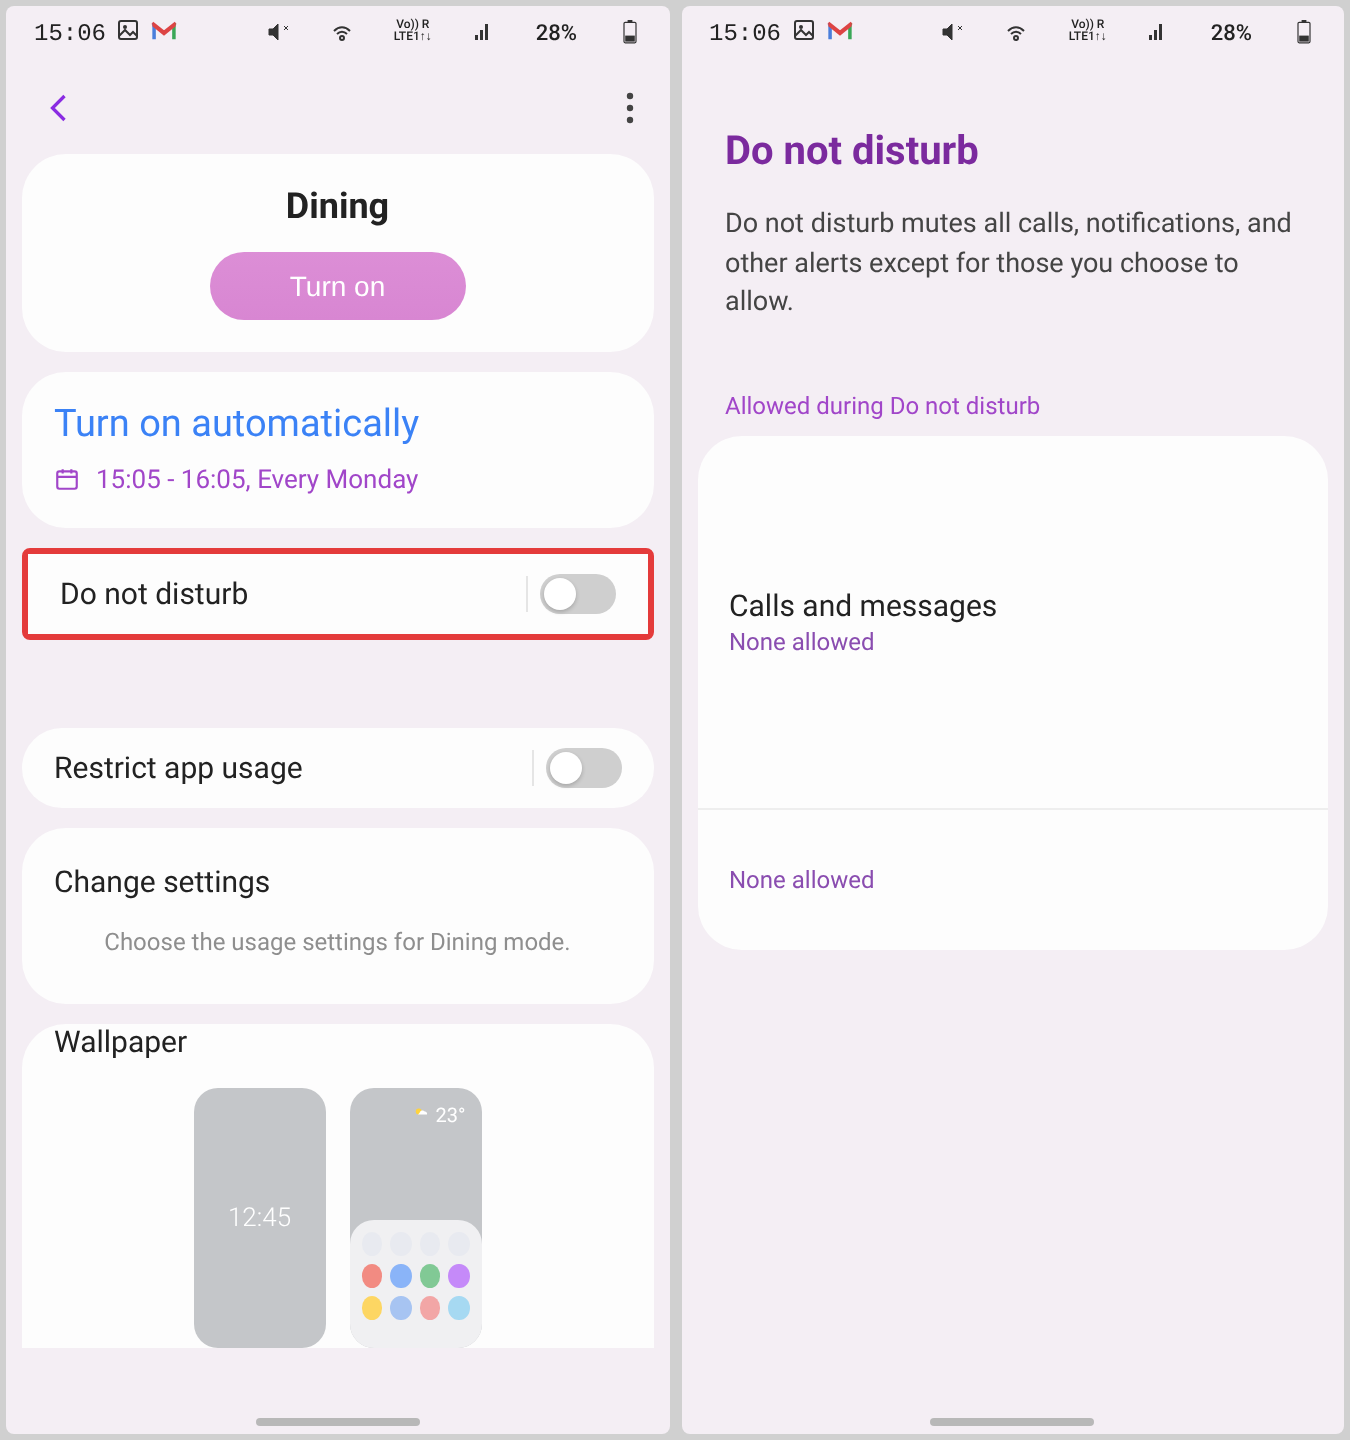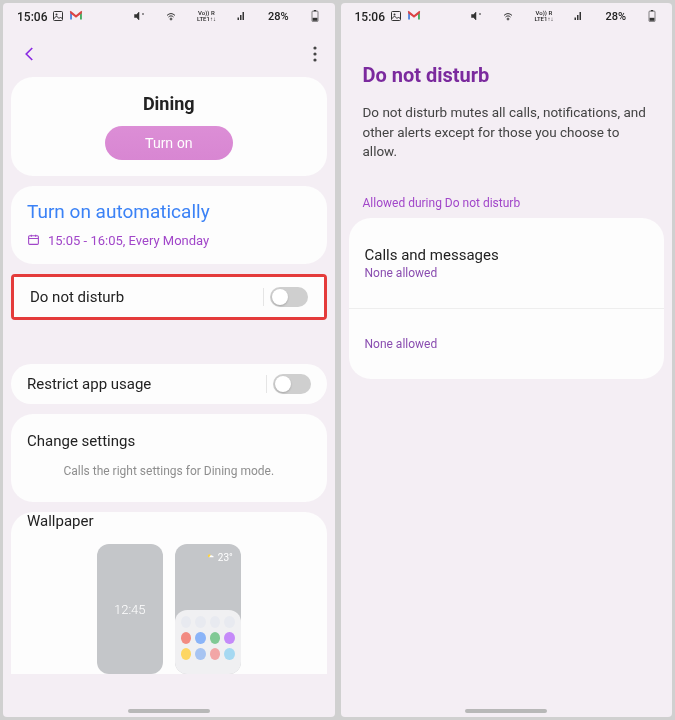--- a/index.html
+++ b/index.html
@@ -24,21 +24,21 @@
   .status-bar {
     height: 28px;
     display: flex;
     justify-content: space-between;
     align-items: center;
     padding: 0 14px;
     font-size: 12px;
     font-weight: 500;
     color: #222;
   }
-  .status-left { display: flex; align-items: center; gap: 5px; }
+  .status-left { display: flex; align-items: center; gap: 5px; font-family: Liberation Mono, monospace; }
   .status-right { display: flex; gap: 20px; font-size: 11px; }
   .status-right svg { width: 12px; height: 12px; }
   .app-header {
     display: flex;
     justify-content: space-between;
     align-items: center;
     padding: 14px 18px 10px;
   }
   .back-btn { color: #8a2be2; cursor: pointer; }
   .more-btn { color: #333; cursor: pointer; }
@@ -196,20 +196,21 @@
   }
   .list-card {
     background: #fdfdfd;
     border-radius: 22px;
     margin: 0 8px;
     overflow: hidden;
   }
   .list-item {
     padding: 28px 16px;
     cursor: pointer;
+    margin-top: 48px;
   }
   .list-item + .list-item { border-top: 1px solid #eee; }
   .li-title { font-size: 15px; color: #222; margin-bottom:2px;}
   .li-sub { font-size: 12px; color: #8a4db0; }
 </style>
 </head>
 <body>
 
 <div class="phone">
   <div class="status-bar">
@@ -298,21 +299,21 @@
     <div class="row bot-round" style="margin-bottom:10px; border-radius:22px;">
       <span class="row-label">Restrict app usage</span>
       <div class="toggle-wrap">
         <span class="toggle-sep"></span>
         <span class="toggle"></span>
       </div>
     </div>
 
     <div class="change-card">
       <div class="change-title">Change settings</div>
-      <div class="change-sub">Calls the right settings for Dining mode.</div>
+      <div class="change-sub">Choose the usage settings for Dining mode.</div>
     </div>
 
     <div class="wallpaper-card">
       <div class="wallpaper-title">Wallpaper</div>
       <div class="wallpapers">
         <div class="wp lock">
           <span>12:45</span>
         </div>
         <div class="wp home">
           <div class="weather">

